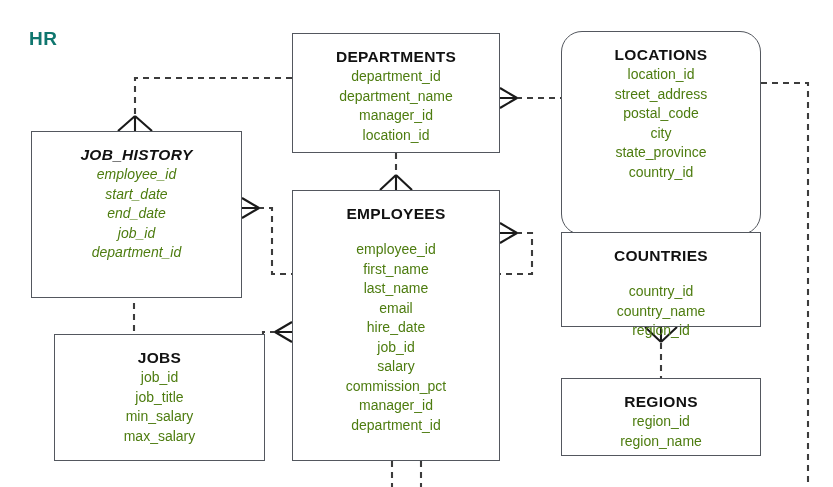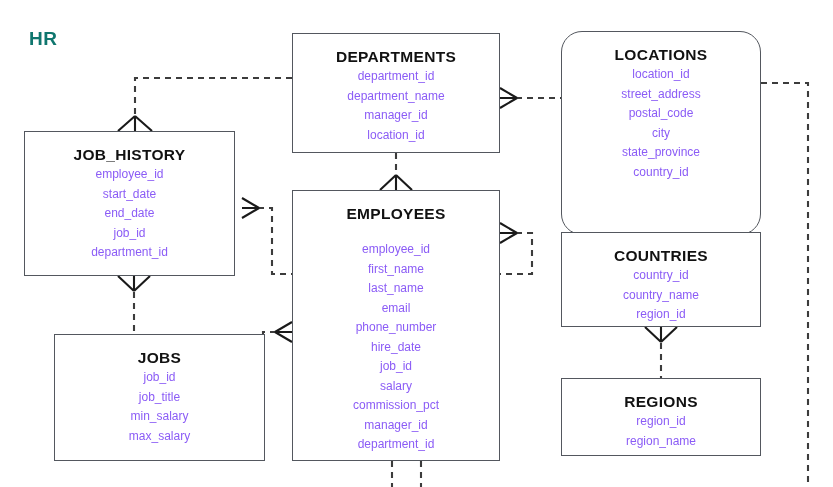--- a/index.html
+++ b/index.html
@@ -53,22 +53,22 @@
     white-space: nowrap;
   }
   .attr-list {
     display: flex;
     flex-direction: column;
     align-items: center;
     width: 100%;
   }
   .attr {
     font-family: "Liberation Sans", sans-serif;
-    font-size: 12px;
-    color: #8b5cf6;
+    font-size: 14px;
+    color: #4d7c0f;
     line-height: 19.5px;
     white-space: nowrap;
   }
 </style>
 </head>
 <body>
 
 <div id="canvas">
 
   <div class="diagram-title" style="left:29px; top:28px;">HR</div>
@@ -137,49 +137,48 @@
     <div class="attr-list">
       <div class="attr">location_id</div>
       <div class="attr">street_address</div>
       <div class="attr">postal_code</div>
       <div class="attr">city</div>
       <div class="attr">state_province</div>
       <div class="attr">country_id</div>
     </div>
   </div>
 
-  <div class="entity" style="left:24px; top:131px; width:211px; height:145px;">
+  <div class="entity" style="left:31px; top:131px; width:211px; height:167px;font-style:italic;">
     <div class="entity-name">JOB_HISTORY</div>
     <div class="attr-list">
       <div class="attr">employee_id</div>
       <div class="attr">start_date</div>
       <div class="attr">end_date</div>
       <div class="attr">job_id</div>
       <div class="attr">department_id</div>
     </div>
   </div>
 
   <div class="entity" style="left:292px; top:190px; width:208px; height:271px;gap:16px;">
     <div class="entity-name">EMPLOYEES</div>
     <div class="attr-list">
       <div class="attr">employee_id</div>
       <div class="attr">first_name</div>
       <div class="attr">last_name</div>
       <div class="attr">email</div>
-      <div class="attr">phone_number</div>
       <div class="attr">hire_date</div>
       <div class="attr">job_id</div>
       <div class="attr">salary</div>
       <div class="attr">commission_pct</div>
       <div class="attr">manager_id</div>
       <div class="attr">department_id</div>
     </div>
   </div>
 
-  <div class="entity" style="left:561px; top:232px; width:200px; height:95px;">
+  <div class="entity" style="left:561px; top:232px; width:200px; height:95px;gap:16px;">
     <div class="entity-name">COUNTRIES</div>
     <div class="attr-list">
       <div class="attr">country_id</div>
       <div class="attr">country_name</div>
       <div class="attr">region_id</div>
     </div>
   </div>
 
   <div class="entity" style="left:31px; top:334px; width:211px; height:127px;margin-left:23px;">
     <div class="entity-name">JOBS</div>

